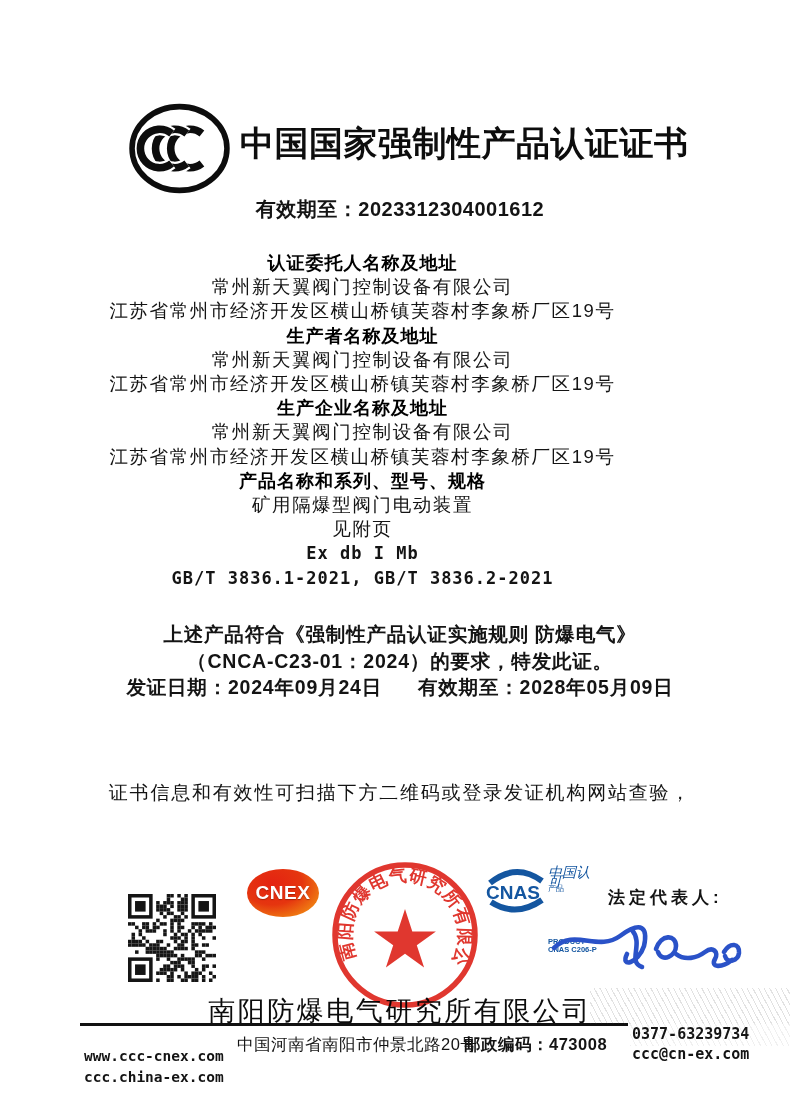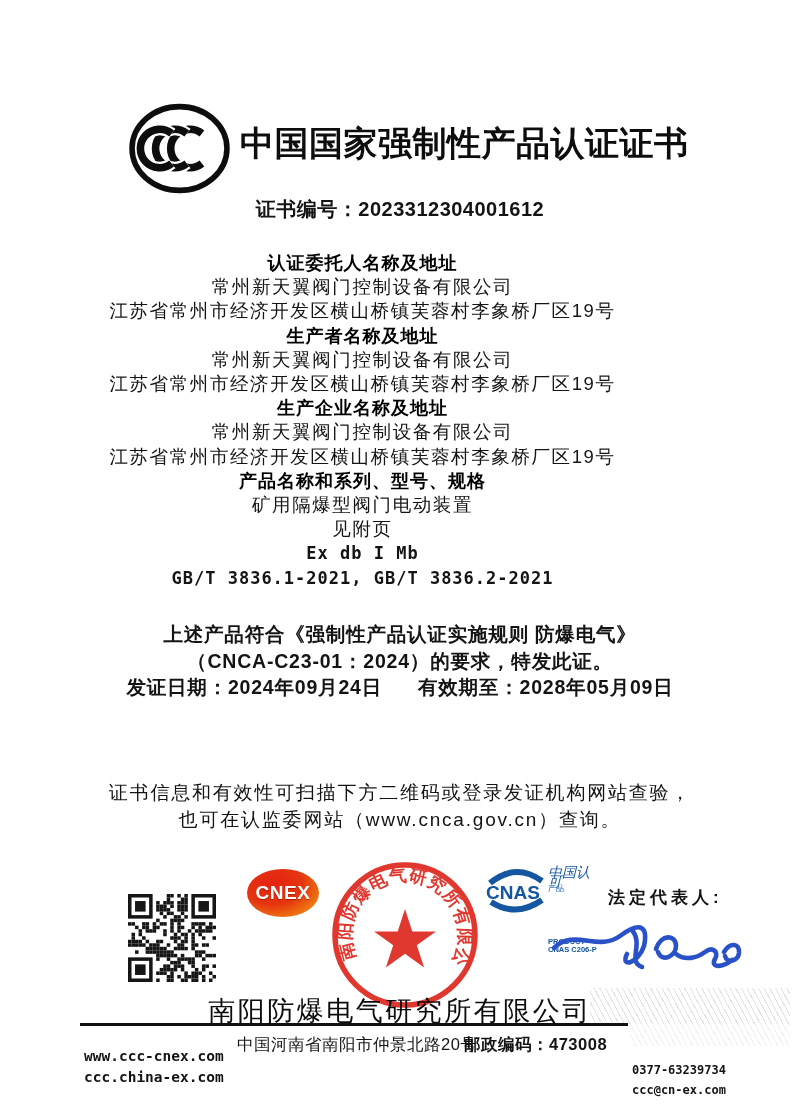--- a/index.html
+++ b/index.html
@@ -41,21 +41,21 @@
   .cnas-side .c3{font-size:7.5px;font-weight:800;margin-top:44px;}
   .cnas-side .c4{font-size:7.5px;font-weight:800;white-space:nowrap;}
   .legal{left:608px;top:886px;font-size:17px;font-weight:700;letter-spacing:4px;white-space:nowrap;}
   .sig{left:548px;top:912px;width:200px;height:70px;z-index:4;}
   
   .issuer{left:0;top:993px;width:800px;text-align:center;font-size:27px;font-weight:500;letter-spacing:2.5px;color:#0c0c0c;white-space:nowrap;}
   .rule{left:80px;top:1023px;width:548px;height:2.5px;background:#111;}
   .f-web{left:84px;top:1046px;font-family:"DejaVu Sans Mono", monospace;font-size:14.5px;font-weight:600;line-height:21px;white-space:nowrap;}
   .f-addr{left:237px;top:1034px;font-size:16.5px;font-weight:400;letter-spacing:.5px;white-space:nowrap;}
   .f-post{left:464px;top:1034px;font-size:16.5px;font-weight:600;letter-spacing:.5px;white-space:nowrap;}
-  .f-right{left:632px;top:1060px;font-family:"DejaVu Sans Mono", monospace;font-size:12px;font-weight:600;line-height:20px;white-space:nowrap;}
+  .f-right{left:632px;top:1024px;font-family:"DejaVu Sans Mono", monospace;font-size:15px;font-weight:600;line-height:20px;white-space:nowrap;}
   
   .hatch{pointer-events:none;opacity:.35;
     background:repeating-linear-gradient(62deg, rgba(70,70,70,.45) 0 1px, transparent 1px 5px);}
   .hatch1{left:590px;top:988px;width:200px;height:36px;}
   .hatch2{left:630px;top:1024px;width:160px;height:22px;opacity:.18;}
 </style>
 </head>
 <body>
 
 <div>
@@ -68,21 +68,21 @@
       <path d="M 59.2 31.2 A 19 19 0 1 0 59.2 60.8" stroke="#fff" stroke-width="12"></path>
       <path d="M 59.2 31.2 A 19 19 0 1 0 59.2 60.8" stroke="#0d0d0d" stroke-width="7.5"></path>
       <path d="M 44.2 31.2 A 19 19 0 1 0 44.2 60.8" stroke="#fff" stroke-width="12"></path>
       <path d="M 44.2 31.2 A 19 19 0 1 0 44.2 60.8" stroke="#0d0d0d" stroke-width="7.5"></path>
       <ellipse cx="52" cy="46" rx="47" ry="41.5" stroke="#0d0d0d" stroke-width="5.5"></ellipse>
     </g>
   </svg>
 
   <div class="abs title">中国国家强制性产品认证证书</div>
 
-  <div class="abs certno"><span>证书编号：</span><span class="num">2023312304001612</span>
+  <div class="abs certno"><span>有效期至：</span><span class="num">2023312304001612</span>
   </div>
 
   <div class="abs info">
     <div class="h">认证委托人名称及地址</div>
     <div class="n">常州新天翼阀门控制设备有限公司</div>
     <div class="n">江苏省常州市经济开发区横山桥镇芙蓉村李象桥厂区19号</div>
     <div class="h">生产者名称及地址</div>
     <div class="n">常州新天翼阀门控制设备有限公司</div>
     <div class="n">江苏省常州市经济开发区横山桥镇芙蓉村李象桥厂区19号</div>
     <div class="h">生产企业名称及地址</div>
@@ -97,21 +97,20 @@
 
   <div class="abs statement">
     <div>上述产品符合《强制性产品认证实施规则 防爆电气》</div>
     <div>（CNCA-C23-01：2024）的要求，特发此证。</div>
     <div class="dates"><span>发证日期：2024年09月24日</span><span>有效期至：2028年05月09日</span>
     </div>
   </div>
 
   <div class="abs notice">
     <div>证书信息和有效性可扫描下方二维码或登录发证机构网站查验，</div>
-    <div>也可在认监委网站（www.cnca.gov.cn）查询。</div>
   </div>
 
   <svg class="abs qr" id="qr" viewBox="0 0 88 88">
       <rect x="38.72" y="0.00" width="3.52" height="3.52" fill="#151515"></rect>
       <rect x="42.24" y="0.00" width="3.52" height="3.52" fill="#151515"></rect>
       <rect x="49.28" y="0.00" width="3.52" height="3.52" fill="#151515"></rect>
       <rect x="56.32" y="0.00" width="3.52" height="3.52" fill="#151515"></rect>
       <rect x="38.72" y="3.52" width="3.52" height="3.52" fill="#151515"></rect>
       <rect x="52.80" y="3.52" width="3.52" height="3.52" fill="#151515"></rect>
       <rect x="56.32" y="3.52" width="3.52" height="3.52" fill="#151515"></rect>

